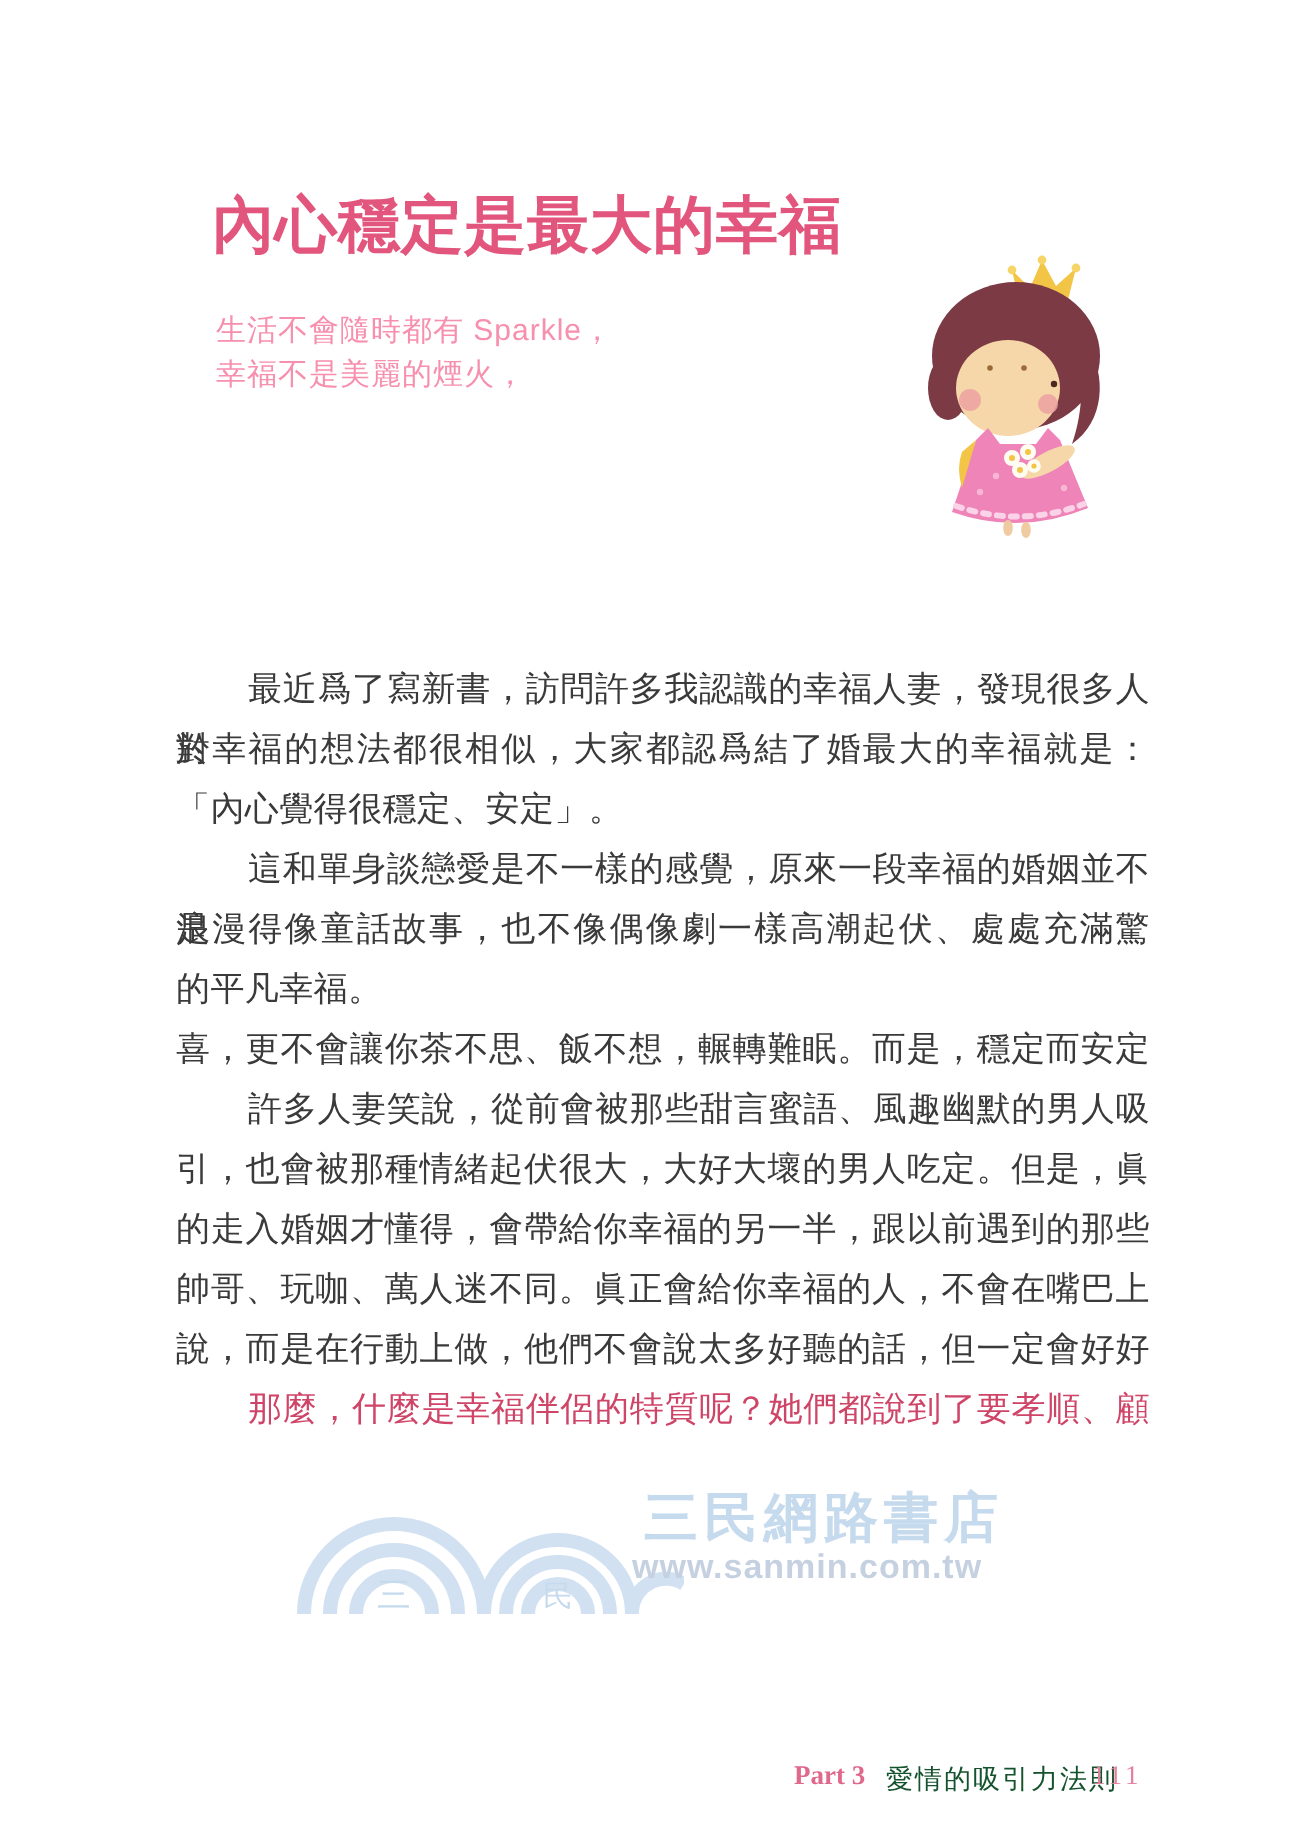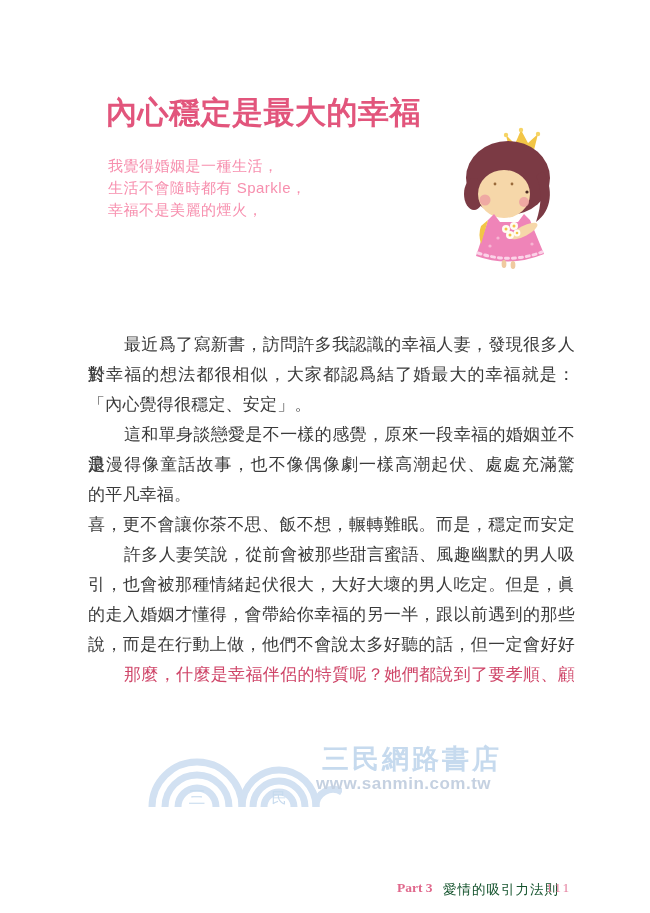--- a/index.html
+++ b/index.html
@@ -41,21 +41,20 @@
 </style>
 </head>
 <body>
 
 <div class="page">
 
   <div class="title" style="color: rgb(226, 85, 124);">內心穩定是最大的幸福</div>
 
   <div class="intro" style="color: rgb(247, 143, 174);">
 
-  <div class="iline">我覺得婚姻是一種生活，</div>
       <div class="iline">生活不會隨時都有 Sparkle，</div>
       <div class="iline">幸福不是美麗的煙火，</div>
     </div>
 
   <svg class="illustration" viewBox="0 0 122 144" xmlns="http://www.w3.org/2000/svg" aria-hidden="true">
 
     <g>
       <path d="M62,27 L58,9 L67,18 L73,4 L80,17 L90,8 L85,28 Z" fill="#f2c546"></path>
       <circle cx="58" cy="9" r="2.2" fill="#f6d465"></circle>
       <circle cx="73" cy="4" r="2.2" fill="#f6d465"></circle>
@@ -113,20 +112,21 @@
   <div class="bline indent full">最近爲了寫新書，訪問許多我認識的幸福人妻，發現很多人對</div>
       <div class="bline full">於幸福的想法都很相似，大家都認爲結了婚最大的幸福就是：</div>
       <div class="bline">「內心覺得很穩定、安定」。</div>
       <div class="bline indent full">這和單身談戀愛是不一樣的感覺，原來一段幸福的婚姻並不是</div>
       <div class="bline full">浪漫得像童話故事，也不像偶像劇一樣高潮起伏、處處充滿驚</div>
       <div class="bline">的平凡幸福。</div>
       <div class="bline full">喜，更不會讓你茶不思、飯不想，輾轉難眠。而是，穩定而安定</div>
       <div class="bline indent full">許多人妻笑說，從前會被那些甜言蜜語、風趣幽默的男人吸</div>
       <div class="bline full">引，也會被那種情緒起伏很大，大好大壞的男人吃定。但是，眞</div>
       <div class="bline full">的走入婚姻才懂得，會帶給你幸福的另一半，跟以前遇到的那些</div>
+      <div class="bline full">帥哥、玩咖、萬人迷不同。眞正會給你幸福的人，不會在嘴巴上</div>
       <div class="bline full">說，而是在行動上做，他們不會說太多好聽的話，但一定會好好</div>
       <div class="bline indent full pink" style="color: rgb(207, 69, 104);">那麼，什麼是幸福伴侶的特質呢？她們都說到了要孝順、顧</div>
     </div>
 
   <div class="watermark">
     <svg class="wm-logo" width="195" height="56" viewBox="0 0 195 56" xmlns="http://www.w3.org/2000/svg">
       <g stroke="#d2e1f2" fill="none" stroke-width="7">
         <path d="M5,56 A45,45 0 0 1 95,56"></path>
         <path d="M18,56 A32,32 0 0 1 82,56"></path>
         <path d="M31,56 A19,19 0 0 1 69,56"></path>

